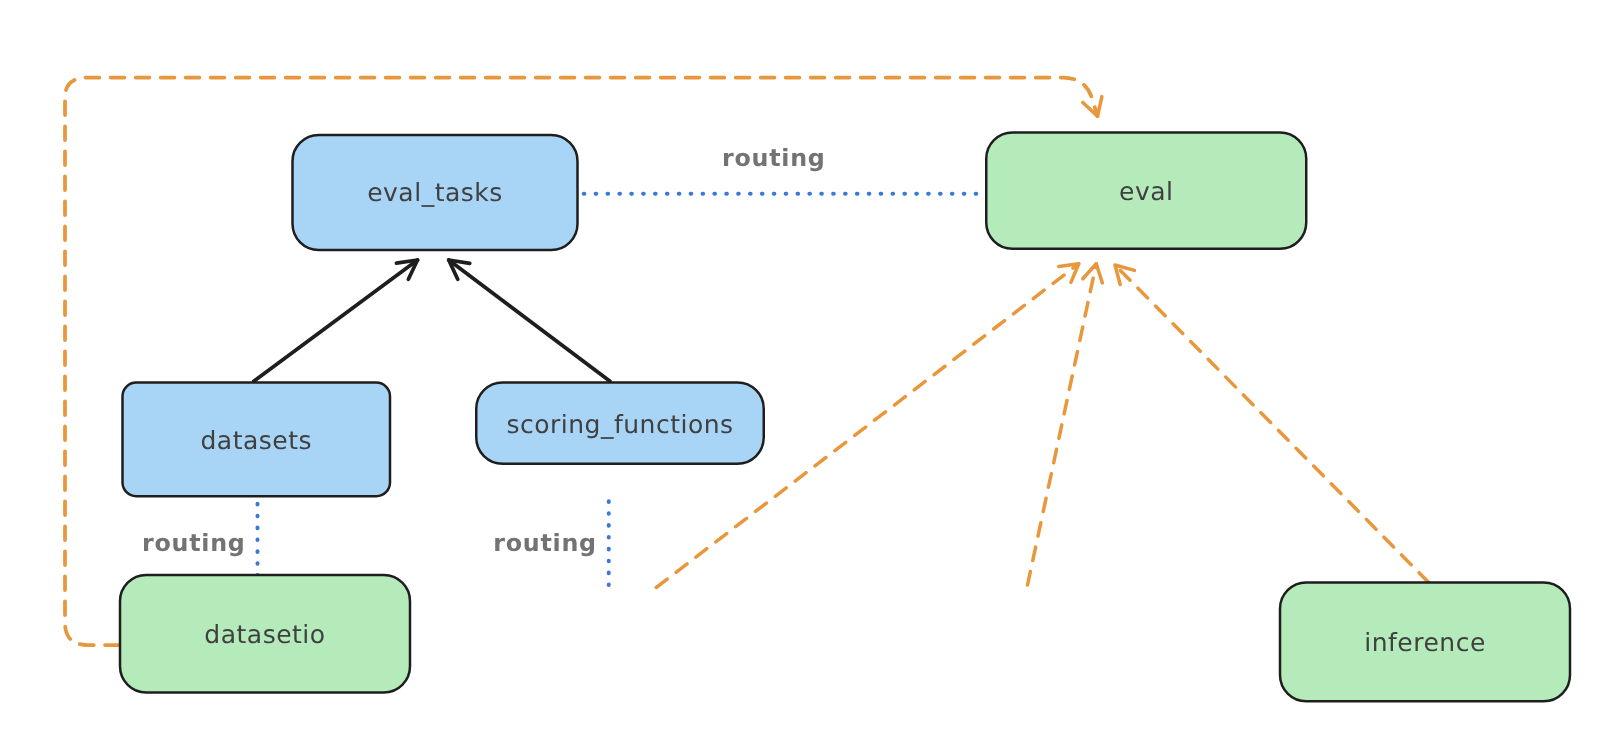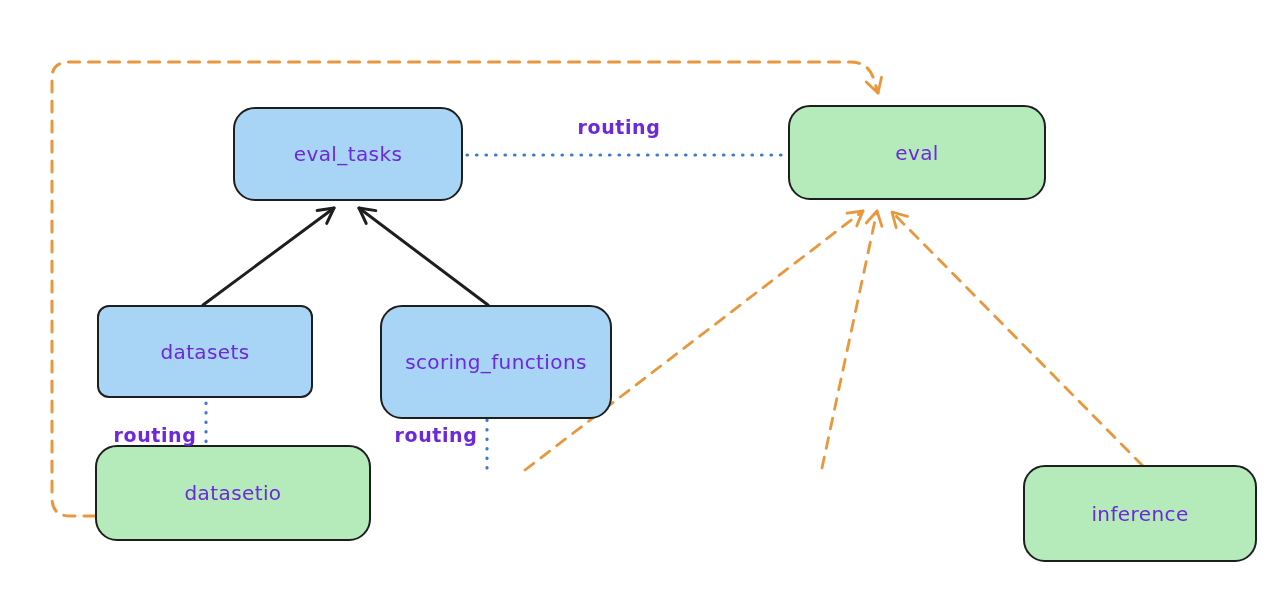--- a/index.html
+++ b/index.html
@@ -21,44 +21,44 @@
     width: 1280px; height: 596px;
   }
   .node {
     position: absolute;
     display: flex;
     align-items: center;
     justify-content: center;
     border: 2.6px solid #1e1e1e;
     border-radius: 22px;
     font-size: 20px;
-    color: #6d28d9;
+    color: #404040;
     letter-spacing: 0.4px;
     box-sizing: border-box;
     text-align: center;
   }
   .node.api { background: #a8d4f6; }
   .node.provider { background: #b5eabb; }
 
   .routing-label {
     position: absolute;
-    color: #6d28d9;
+    color: #737373;
     font-size: 19px;
     font-weight: 600;
     letter-spacing: 0.6px;
     text-align: center;
     white-space: nowrap;
   }
 
   
   #node-eval-tasks        { left: 233px; top: 107px; width: 230px; height: 94px; }
   #node-eval              { left: 788px; top: 105px; width: 258px; height: 95px; }
   #node-datasets          { left:  97px; top: 305px; width: 216px; height: 93px; border-radius: 12px; }
-  #node-scoring-functions { left: 380px; top: 305px; width: 232px; height: 114px; }
-  #node-datasetio         { left:  95px; top: 445px; width: 276px; height: 96px; }
+  #node-scoring-functions { left: 380px; top: 305px; width: 232px; height: 67px; }
+  #node-datasetio         { left:  95px; top: 459px; width: 234px; height: 96px; }
   #node-scoring           { left: 387px; top: 473px; width: 231px; height: 94px; }
   #node-agents            { left: 710px; top: 472px; width: 230px; height: 94px; }
   #node-inference         { left: 1023px; top: 465px; width: 234px; height: 97px; }
 
   #label-routing-top      { left: 569px; top: 116px; width: 100px; }
   #label-routing-datasets { left: 110px; top: 424px; width:  90px; }
   #label-routing-scoring  { left: 390px; top: 424px; width:  92px; }
 </style>
 </head>
 <body>

